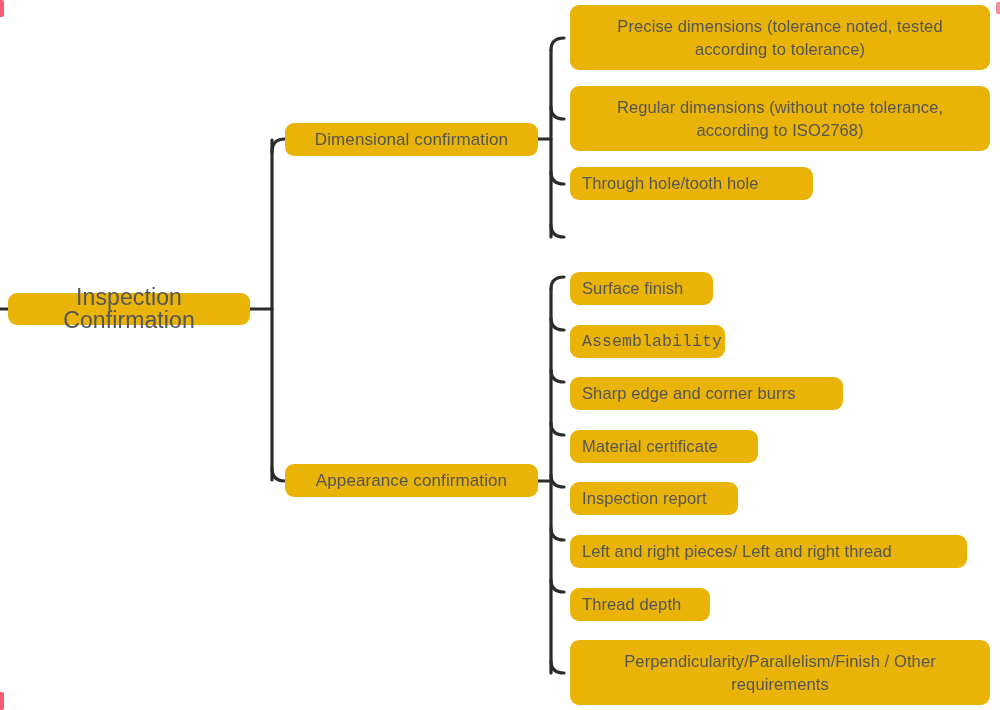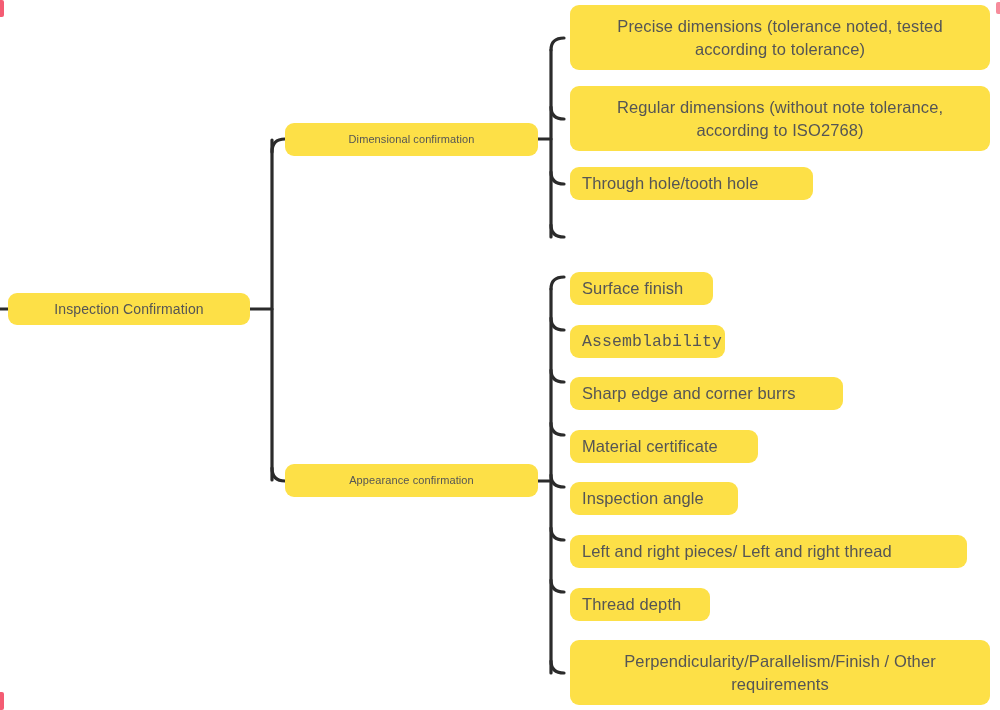--- a/index.html
+++ b/index.html
@@ -20,38 +20,38 @@
     position: absolute;
     left: 0;
     top: 0;
     width: 1000px;
     height: 710px;
     pointer-events: none;
   }
   .node {
     position: absolute;
     box-sizing: border-box;
-    background: #fde047;
+    background: #eab308;
     border-radius: 9px;
     color: #555555;
     font-size: 16.5px;
     line-height: 23px;
     letter-spacing: 0.1px;
     display: flex;
     align-items: center;
     justify-content: center;
     text-align: center;
     padding: 6px 12px;
     white-space: pre-line;
   }
   .node.root {
-    font-size: 14px;
+    font-size: 23px;
   }
   .node.branch {
-    font-size: 11px;
+    font-size: 17px;
   }
   .node.leaf-left {
     justify-content: flex-start;
     text-align: center;
   }
   .edge-mark {
     position: absolute;
     background: #f2405a;
     opacity: 0.85;
   }
@@ -153,21 +153,21 @@
 
   <div class="node leaf-left" style="left:570px; top:377px; width:273px; height:33px;">
     <span>Sharp edge and corner burrs</span>
   </div>
 
   <div class="node leaf-left" style="left:570px; top:430px; width:188px; height:33px;">
     <span>Material certificate</span>
   </div>
 
   <div class="node leaf-left" style="left:570px; top:482px; width:168px; height:33px;">
-    <span>Inspection angle</span>
+    <span>Inspection report</span>
   </div>
 
   <div class="node leaf-left" style="left:570px; top:588px; width:140px; height:33px;">
     <span>Thread depth</span>
   </div>
 
   <div class="node leaf-left" style="left:570px; top:535px; width:397px; height:33px;">
     <span>Left and right pieces/ Left and right thread</span>
   </div>
 

